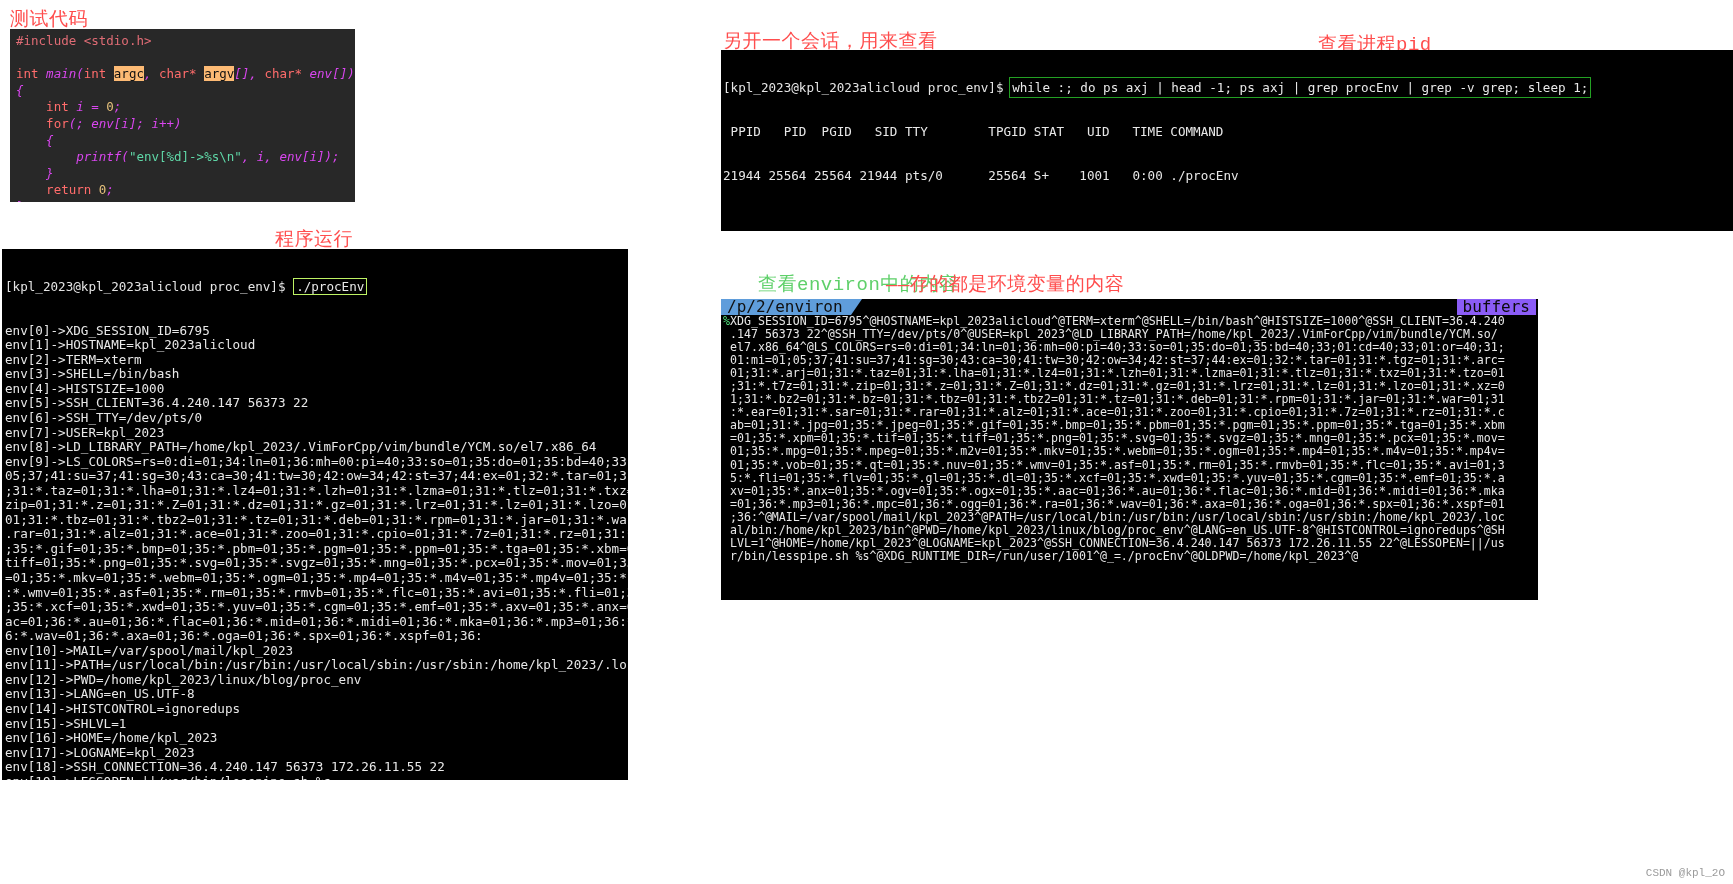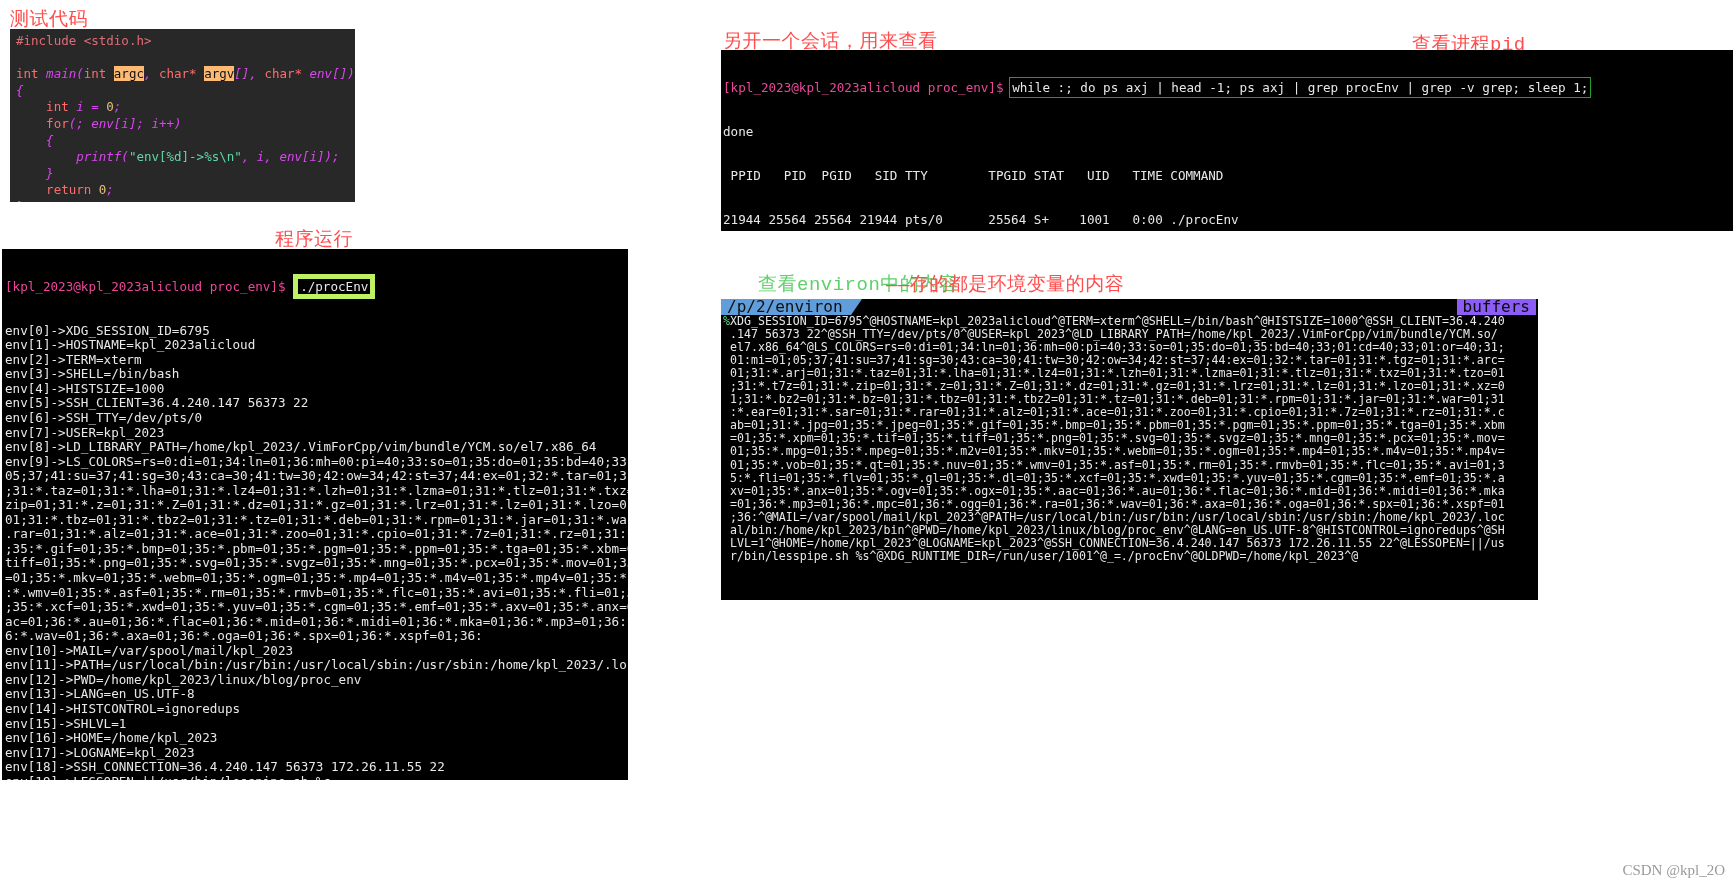--- a/index.html
+++ b/index.html
@@ -60,32 +60,32 @@
     font-size: 12.6px;
     line-height: 14.6px;
     padding: 2px 0 0 2px;
   }
   .term-ps .row { height: 14.6px; }
   .boxed-cmd {
     border: 1px solid #23a023;
     padding: 2px 2px;
     margin-left: -2px;
   }
-  .plain{ color: #ec4899; margin-top: 16px; }
+  .plain{ color: #e5e5e5; margin-top: 16px; }
 
   
   .term-env {
     left: 2px; top: 249px;
     width: 626px; height: 531px;
     font-size: 12.6px;
     line-height: 14.55px;
     padding: 2px 0 0 3px;
   }
   .boxed-red {
-    border: 5px solid #bef264;
+    border: 1px solid #bef264;
     padding: 0 2px;
   }
 
   
   .vim-win {
     position: absolute;
     left: 721px; top: 299px;
     width: 817px; height: 301px;
     background: #000;
     font-family: "DejaVu Sans Mono", monospace;
@@ -123,23 +123,23 @@
     line-height: 16px;
     margin-right: 2px;
   }
   .vim-body { padding: 0 0 0 2px; white-space: pre; }
   .vim-body .ln { display: block; height: 13.05px; }
   .vim-sign { color: #4fe07a; }
 
   .watermark {
     position: absolute;
     right: 8px; bottom: 5px;
-    font-size: 15px;
+    font-size: 11px;
     color: #9a9a9a;
-    font-family: Liberation Serif, serif;
+    font-family: Liberation Mono, monospace;
     margin-left: 38px;
   }
 </style>
 </head>
 <body>
 
 <div class="page">
 
   <div class="anno" style="left:10px; top:6px;">测试代码</div>
 
@@ -151,28 +151,27 @@
 <span class="c-kw">    for</span><span class="c-punc">(; env[i]; i++)</span>
 <span class="c-punc">    {</span>
 <span class="c-punc">        printf(</span><span class="c-str">"env[%d]-&gt;%s\n"</span><span class="c-punc">, i, env[i]);</span>
 <span class="c-punc">    }</span>
 <span class="c-kw">    return</span><span class="c-punc"> </span><span class="c-num">0</span><span class="c-punc">;</span>
 <span class="c-punc">}</span></div>
 
   <div class="anno" style="left:275px; top:226px;">程序运行</div>
 
   <div class="anno" style="left:723px; top:28px;">另开一个会话，用来查看</div>
-  <div class="anno" style="left:1412px; top:31px;">查看进程pid</div>
+  <div class="anno" style="left:1318px; top:31px;">查看进程pid</div>
 
   <div class="anno green" style="left:726px; top:271px;margin-left:32px;">查看environ中的内容</div>
   <div class="anno" style="left:886px; top:271px;">——存的都是环境变量的内容</div>
 
   <div class="term term-ps">
     <div class="row"><span class="plain">[kpl_2023@kpl_2023alicloud proc_env]$ </span><span class="boxed-cmd">while :; do ps axj | head -1; ps axj | grep procEnv | grep -v grep; sleep 1;</span></div>
-    <div class="row">done</div>
     <div class="row"> PPID   PID  PGID   SID TTY        TPGID STAT   UID   TIME COMMAND</div>
     <div class="row">21944 25564 25564 21944 pts/0      25564 S+    1001   0:00 ./procEnv</div>
     
     
     
   </div>
 
   <div class="term term-env">
     <div><span class="plain">[kpl_2023@kpl_2023alicloud proc_env]$ </span><span class="boxed-red">./procEnv</span></div>
     <div id="env-lines"><div>env[0]-&gt;XDG_SESSION_ID=6795</div><div>env[1]-&gt;HOSTNAME=kpl_2023alicloud</div><div>env[2]-&gt;TERM=xterm</div><div>env[3]-&gt;SHELL=/bin/bash</div><div>env[4]-&gt;HISTSIZE=1000</div><div>env[5]-&gt;SSH_CLIENT=36.4.240.147 56373 22</div><div>env[6]-&gt;SSH_TTY=/dev/pts/0</div><div>env[7]-&gt;USER=kpl_2023</div><div>env[8]-&gt;LD_LIBRARY_PATH=/home/kpl_2023/.VimForCpp/vim/bundle/YCM.so/el7.x86_64</div><div>env[9]-&gt;LS_COLORS=rs=0:di=01;34:ln=01;36:mh=00:pi=40;33:so=01;35:do=01;35:bd=40;33;01:cd=40;33;01:or=40;31;01:mi=01;</div><div>05;37;41:su=37;41:sg=30;43:ca=30;41:tw=30;42:ow=34;42:st=37;44:ex=01;32:*.tar=01;31:*.tgz=01;31:*.arc=01;31:*.arj=01</div><div>;31:*.taz=01;31:*.lha=01;31:*.lz4=01;31:*.lzh=01;31:*.lzma=01;31:*.tlz=01;31:*.txz=01;31:*.tzo=01;31:*.t7z=01;31:*.</div><div>zip=01;31:*.z=01;31:*.Z=01;31:*.dz=01;31:*.gz=01;31:*.lrz=01;31:*.lz=01;31:*.lzo=01;31:*.xz=01;31:*.bz2=01;31:*.bz=</div><div>01;31:*.tbz=01;31:*.tbz2=01;31:*.tz=01;31:*.deb=01;31:*.rpm=01;31:*.jar=01;31:*.war=01;31:*.ear=01;31:*.sar=01;31:*</div><div>.rar=01;31:*.alz=01;31:*.ace=01;31:*.zoo=01;31:*.cpio=01;31:*.7z=01;31:*.rz=01;31:*.cab=01;31:*.jpg=01;35:*.jpeg=01</div><div>;35:*.gif=01;35:*.bmp=01;35:*.pbm=01;35:*.pgm=01;35:*.ppm=01;35:*.tga=01;35:*.xbm=01;35:*.xpm=01;35:*.tif=01;35:*.</div><div>tiff=01;35:*.png=01;35:*.svg=01;35:*.svgz=01;35:*.mng=01;35:*.pcx=01;35:*.mov=01;35:*.mpg=01;35:*.mpeg=01;35:*.m2v</div><div>=01;35:*.mkv=01;35:*.webm=01;35:*.ogm=01;35:*.mp4=01;35:*.m4v=01;35:*.mp4v=01;35:*.vob=01;35:*.qt=01;35:*.nuv=01;35</div><div>:*.wmv=01;35:*.asf=01;35:*.rm=01;35:*.rmvb=01;35:*.flc=01;35:*.avi=01;35:*.fli=01;35:*.flv=01;35:*.gl=01;35:*.dl=01</div><div>;35:*.xcf=01;35:*.xwd=01;35:*.yuv=01;35:*.cgm=01;35:*.emf=01;35:*.axv=01;35:*.anx=01;35:*.ogv=01;35:*.ogx=01;35:*.a</div><div>ac=01;36:*.au=01;36:*.flac=01;36:*.mid=01;36:*.midi=01;36:*.mka=01;36:*.mp3=01;36:*.mpc=01;36:*.ogg=01;36:*.ra=01;3</div><div>6:*.wav=01;36:*.axa=01;36:*.oga=01;36:*.spx=01;36:*.xspf=01;36:</div><div>env[10]-&gt;MAIL=/var/spool/mail/kpl_2023</div><div>env[11]-&gt;PATH=/usr/local/bin:/usr/bin:/usr/local/sbin:/usr/sbin:/home/kpl_2023/.local/bin:/home/kpl_2023/bin</div><div>env[12]-&gt;PWD=/home/kpl_2023/linux/blog/proc_env</div><div>env[13]-&gt;LANG=en_US.UTF-8</div><div>env[14]-&gt;HISTCONTROL=ignoredups</div><div>env[15]-&gt;SHLVL=1</div><div>env[16]-&gt;HOME=/home/kpl_2023</div><div>env[17]-&gt;LOGNAME=kpl_2023</div><div>env[18]-&gt;SSH_CONNECTION=36.4.240.147 56373 172.26.11.55 22</div><div>env[19]-&gt;LESSOPEN=||/usr/bin/lesspipe.sh %s</div></div>

